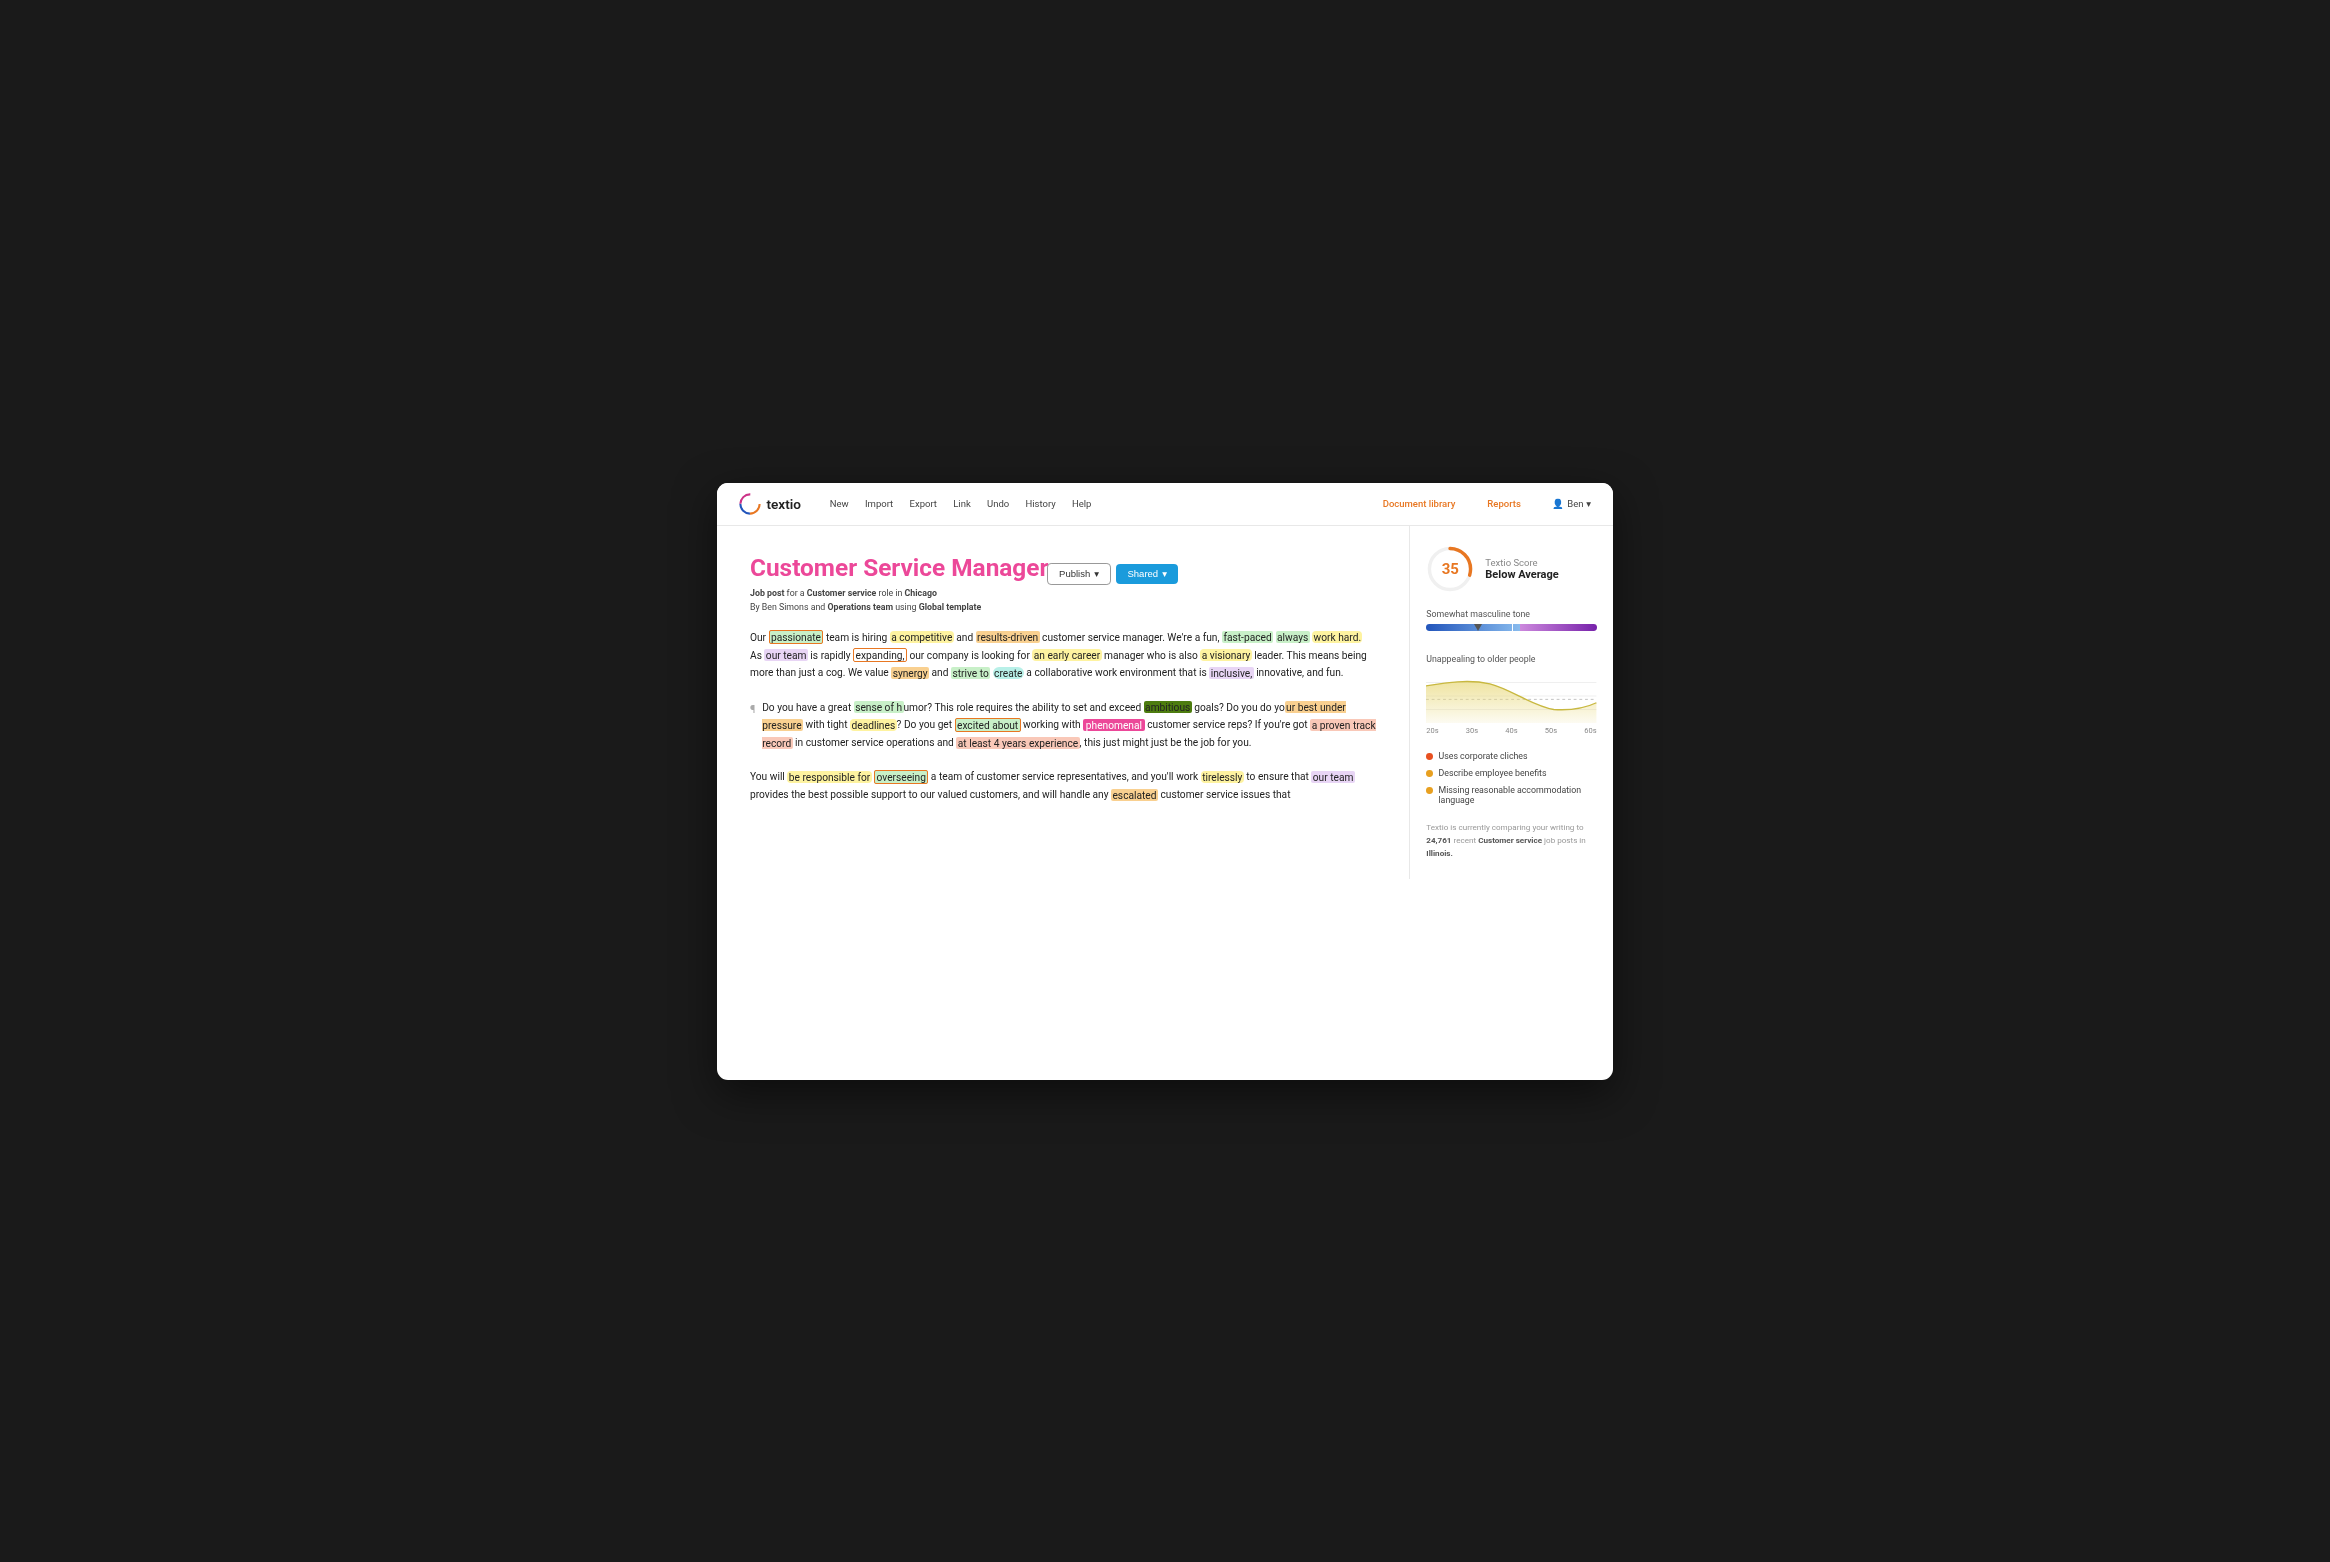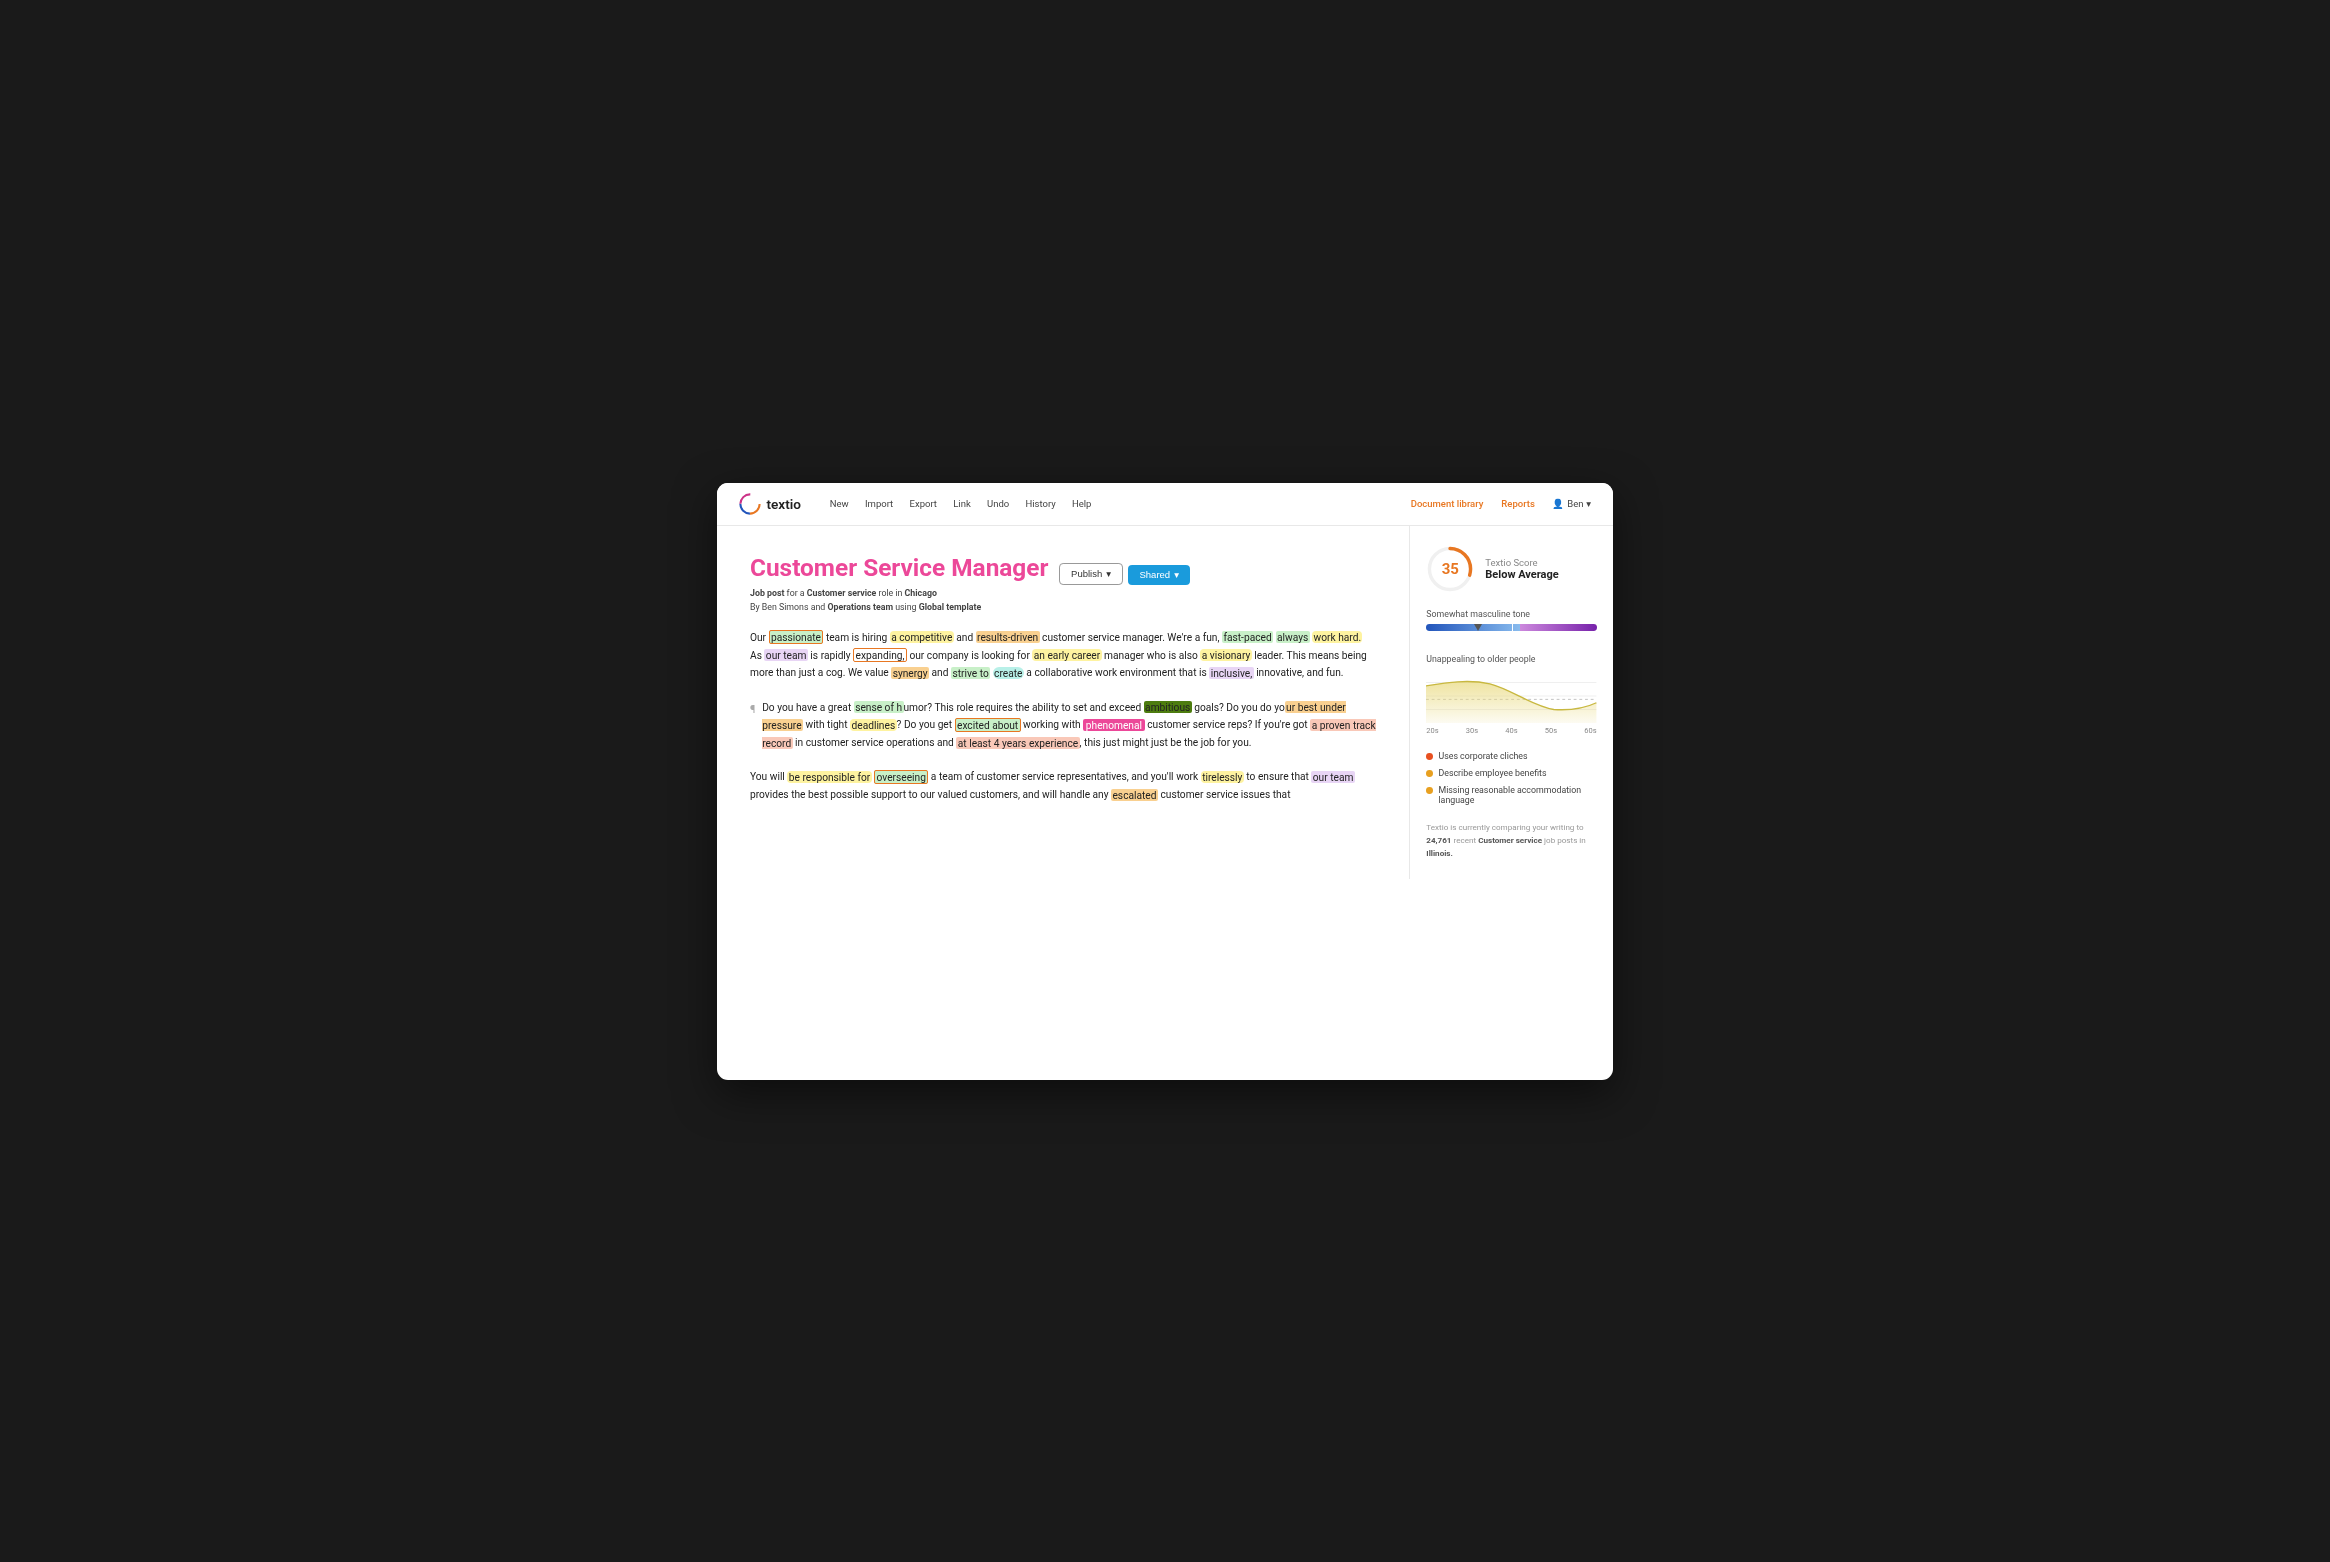--- a/index.html
+++ b/index.html
@@ -52,21 +52,21 @@
       padding: 4.1px 6.8px;
       font-size: 9.5px;
       color: #444;
       cursor: pointer;
       border-radius: 2.7px;
       text-decoration: none;
     }
     .nav-right {
       display: flex;
       align-items: center;
-      gap: 18px;
+      gap: 32px;
     }
     .nav-right-link {
       font-size: 9.5px;
       color: #e87722;
       cursor: pointer;
       font-weight: 500;
     }
     .nav-user {
       display: flex;
       align-items: center;
@@ -110,24 +110,24 @@
     .doc-meta strong { font-weight: 700; }
     .doc-by {
       font-size: 8.8px;
       color: #444;
       margin-bottom: 16.3px;
     }
     .doc-by strong { font-weight: 700; }
     .doc-actions {
       position: absolute;
       top: 37px;
-      right: 219px;
+      right: 231px;
       display: flex;
       gap: 5.4px;
-      align-items: flex-end;
+      align-items: center;
     }
     .btn-publish {
       background: #fff;
       border: 1px solid #999;
       border-radius: 4.1px;
       padding: 4.8px 11px;
       font-size: 9.5px;
       cursor: pointer;
       display: flex;
       align-items: center;

